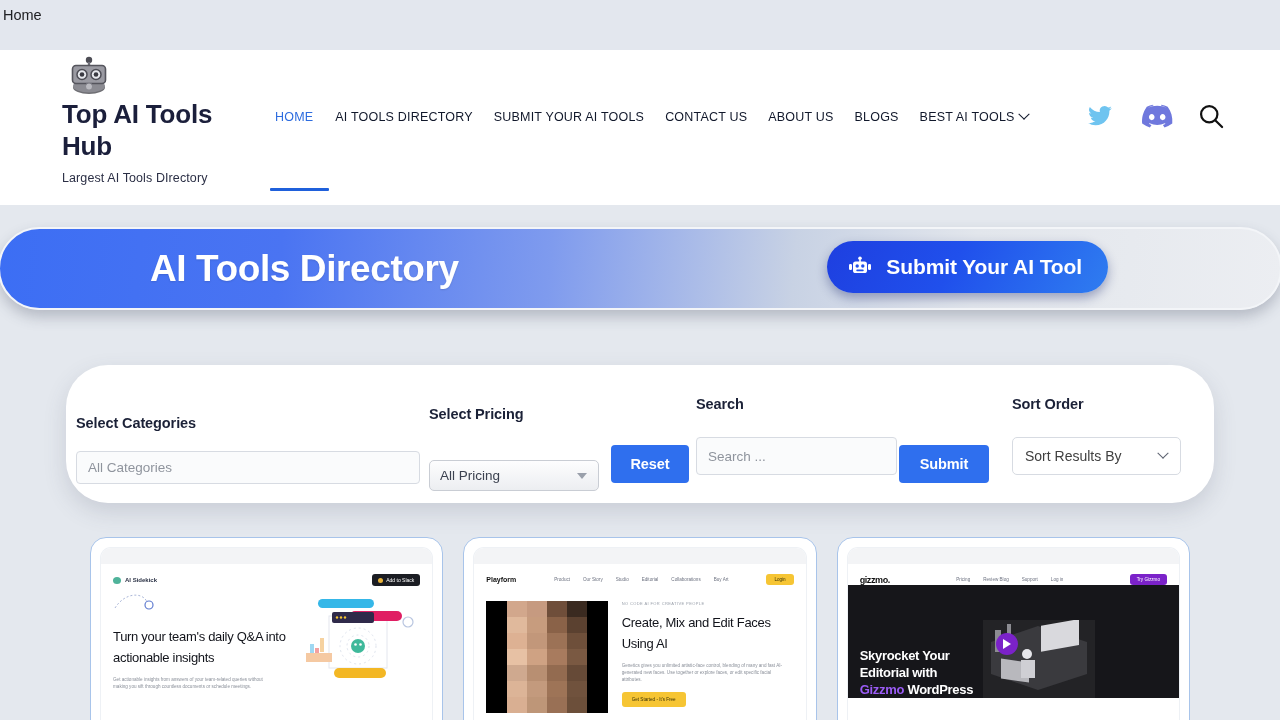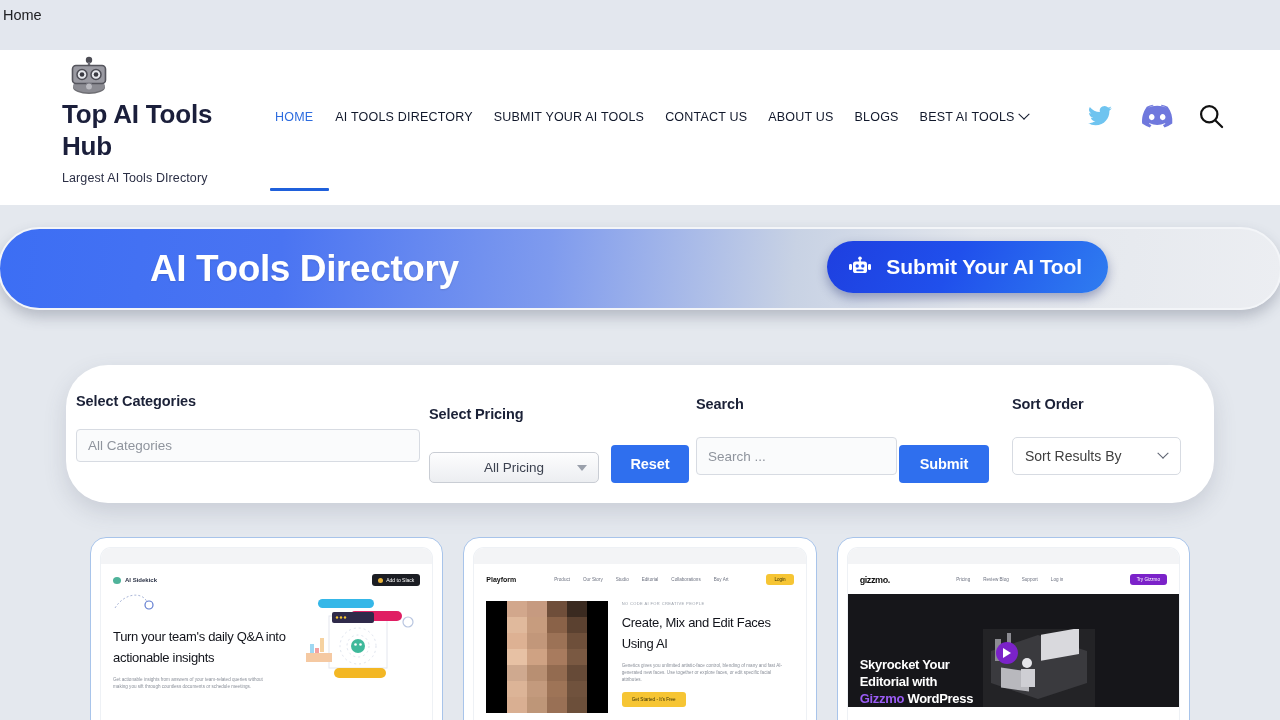--- a/index.html
+++ b/index.html
@@ -381,28 +381,28 @@
         <rect x="9.3" y="14.4" width="7.4" height="1.8" rx="0.8" fill="#2050ec"></rect>
       </svg>
       <span class="hero-btn-label">Submit Your AI Tool</span>
     </div>
   </div>
 </div>
 
 <div class="panel-zone">
   <div class="panel">
 
-    <div class="field" style="left:10px; top:28px;">
+    <div class="field" style="left:10px; top:50px;">
       <div class="field-label">Select Categories</div>
       <input class="txtinput" style="width: 344px; height: 33px; margin-top: 20px; padding: 0px 11px;" placeholder="All Categories">
     </div>
 
     <div class="field" style="left:363px; top:41px;">
       <div class="field-label">Select Pricing</div>
-      <div class="selbox" style="width:170px;height:31px;margin-top:30px;justify-content:center;">
+      <div class="selbox" style="width:170px;height:31px;margin-top:38px;">
         <span>All Pricing</span>
         <i class="tri"></i>
       </div>
     </div>
 
     <button class="bluebtn" style="position:absolute;left:545px;top:80px;width:78px;height:38px;">Reset</button>
 
     <div class="field" style="left:630px; top:31px;">
       <div class="field-label">Search</div>
       <input class="txtinput" style="width: 201px; height: 38px; margin-top: 25px; padding: 0px 11px;" placeholder="Search ...">
@@ -537,21 +537,21 @@
           </div>
         </div>
       </div>
     </div>
   </div>
 
   <div class="card">
     <div class="shot">
       <div class="shot-topbar"></div>
       <div class="shot-body" style="padding-bottom:0;">
-        <div class="mini-logo-row" style="padding-bottom:9px;">
+        <div class="mini-logo-row" style="">
           <span style="font-size:9px;font-weight:bold;color:#111;letter-spacing:-0.4px;">gizzmo.</span>
           <span class="nav-mini">
             <span>Pricing</span>
             <span>Review Blog</span>
             <span>Support</span>
             <span>Log in</span>
           </span>
           <span class="purple-pill">Try Gizzmo</span>
         </div>
 

